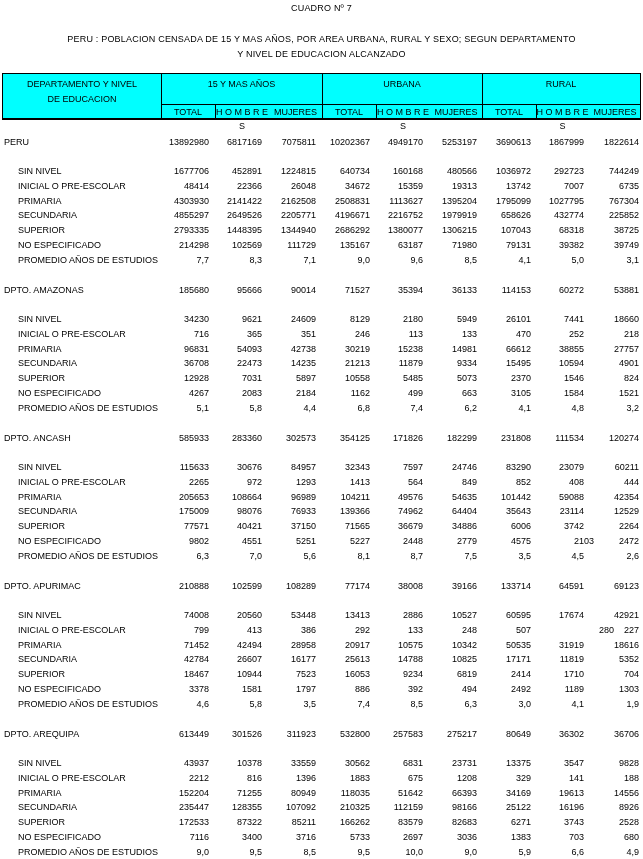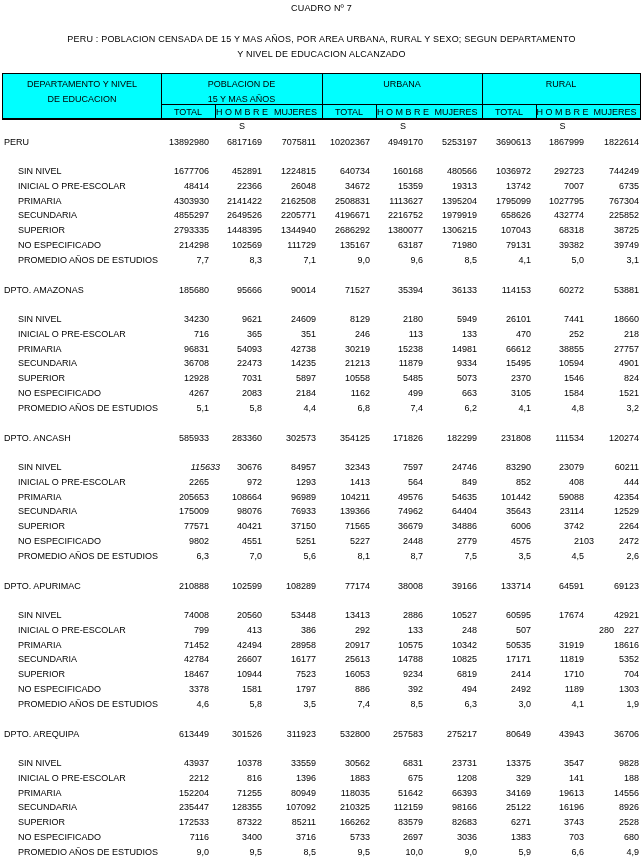--- a/index.html
+++ b/index.html
@@ -27,21 +27,20 @@
   <div>PERU : POBLACION CENSADA DE 15 Y MAS AÑOS, POR AREA URBANA, RURAL Y SEXO; SEGUN DEPARTAMENTO</div>
   <div>Y NIVEL DE EDUCACION ALCANZADO</div>
 </div>
 
 <div class="hdr">
   <div class="cell" style="left:0;top:3px;width:158px;line-height:15px;">
     <div>DEPARTAMENTO Y NIVEL</div>
     <div>DE EDUCACION</div>
   </div>
   <div class="cell" style="left:158px;top:3px;width:161px;line-height:15px;">
-    <div>POBLACION DE</div>
     <div>15 Y MAS AÑOS</div>
   </div>
   <div class="cell" style="left:319px;top:3px;width:160px;line-height:15px;">URBANA</div>
   <div class="cell" style="left:479px;top:3px;width:158px;line-height:15px;">RURAL</div>
 
   <div class="vline" style="left:158px;top:0;height:45px;"></div>
   <div class="vline" style="left:319px;top:0;height:45px;"></div>
   <div class="vline" style="left:479px;top:0;height:45px;"></div>
   <div class="hline" style="left:158px;top:30px;width:480px;"></div>
 
@@ -262,21 +261,21 @@
       <span class="num" style="left: 266px;">302573</span>
       <span class="num" style="left: 320px;">354125</span>
       <span class="num" style="left: 373px;">171826</span>
       <span class="num" style="left: 427px;">182299</span>
       <span class="num" style="left: 481px;">231808</span>
       <span class="num" style="left: 534px;">111534</span>
       <span class="num" style="left: 589px;">120274</span>
     </div>
     <div class="row sub" style="top: 325px;">
       <span class="lbl">SIN NIVEL</span>
-      <span class="num" style="left: 170px; font-style: italic;">115633</span>
+      <span class="num" style="left: 159px;">115633</span>
       <span class="num" style="left: 212px;">30676</span>
       <span class="num" style="left: 266px;">84957</span>
       <span class="num" style="left: 320px;">32343</span>
       <span class="num" style="left: 373px;">7597</span>
       <span class="num" style="left: 427px;">24746</span>
       <span class="num" style="left: 481px;">83290</span>
       <span class="num" style="left: 534px;">23079</span>
       <span class="num" style="left: 589px;">60211</span>
     </div>
     <div class="row sub" style="top: 339.8px;">
@@ -449,21 +448,21 @@
     </div>
     <div class="row" style="top: 592px;">
       <span class="lbl">DPTO.  AREQUIPA</span>
       <span class="num" style="left: 159px;">613449</span>
       <span class="num" style="left: 212px;">301526</span>
       <span class="num" style="left: 266px;">311923</span>
       <span class="num" style="left: 320px;">532800</span>
       <span class="num" style="left: 373px;">257583</span>
       <span class="num" style="left: 427px;">275217</span>
       <span class="num" style="left: 481px;">80649</span>
-      <span class="num" style="left: 534px;">43943</span>
+      <span class="num" style="left: 534px;">36302</span>
       <span class="num" style="left: 589px;">36706</span>
     </div>
     <div class="row sub" style="top: 621px;">
       <span class="lbl">SIN NIVEL</span>
       <span class="num" style="left: 159px;">43937</span>
       <span class="num" style="left: 212px;">10378</span>
       <span class="num" style="left: 266px;">33559</span>
       <span class="num" style="left: 320px;">30562</span>
       <span class="num" style="left: 373px;">6831</span>
       <span class="num" style="left: 427px;">23731</span>

